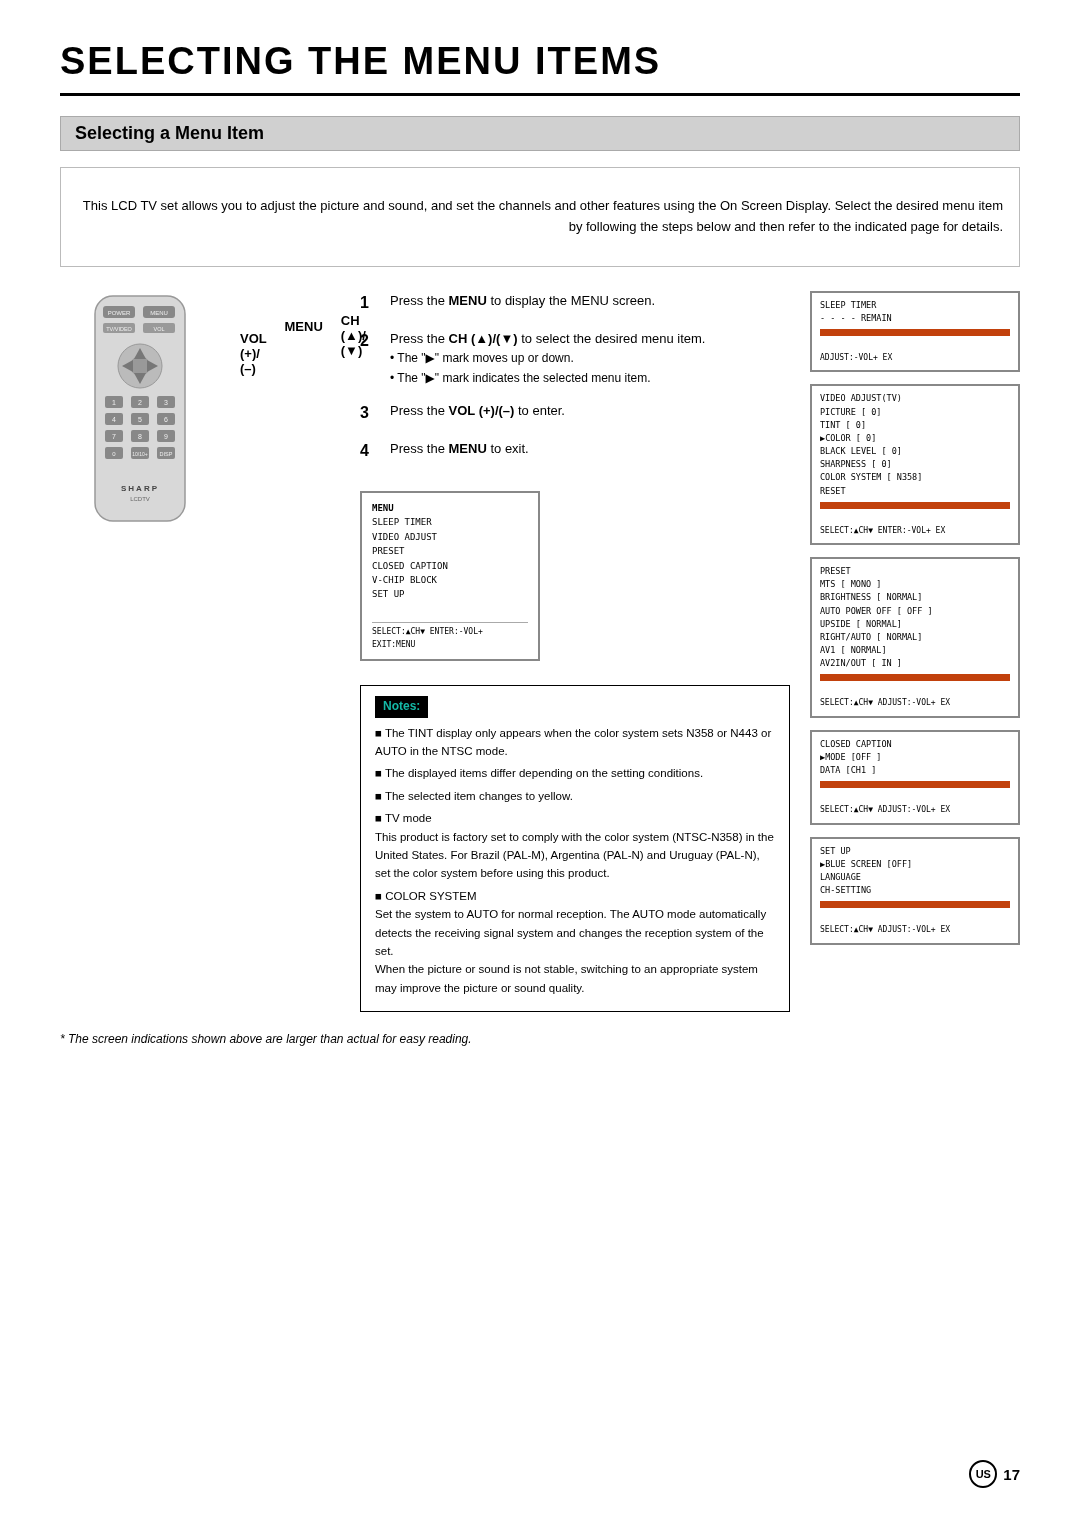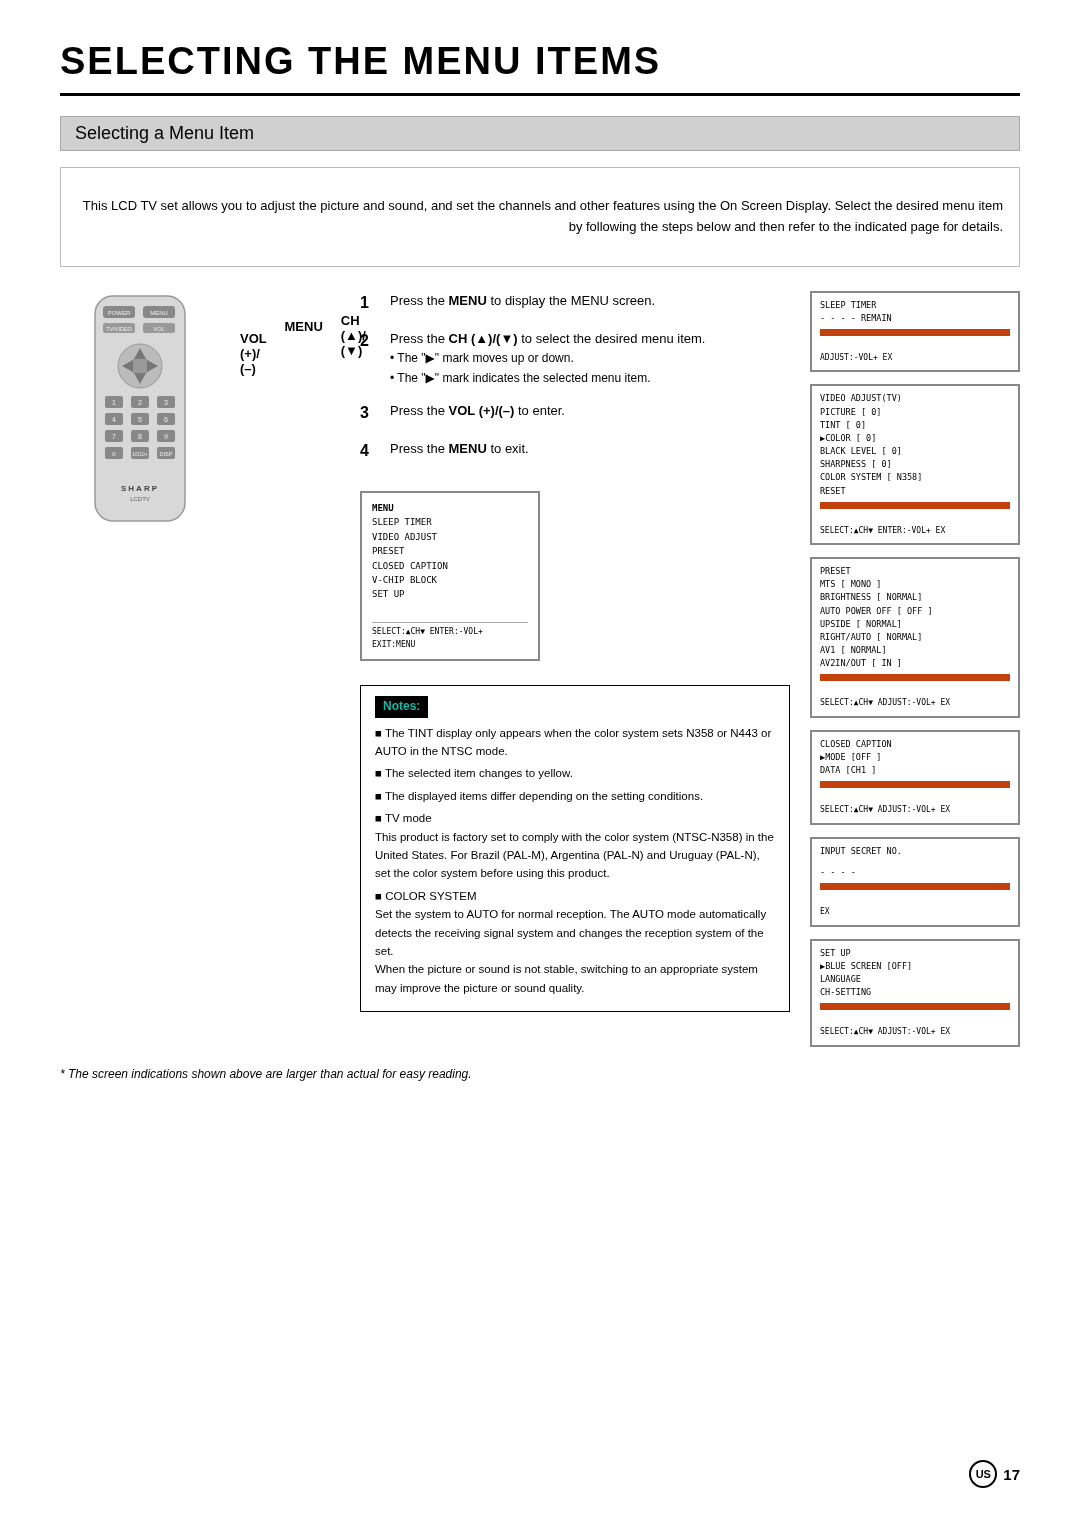--- a/index.html
+++ b/index.html
@@ -16,21 +16,21 @@
       font-weight: 900;
       letter-spacing: 2px;
       border-bottom: 3px solid #000;
       padding-bottom: 10px;
       margin-bottom: 20px;
     }
     .section-header {
       background: #d0d0d0;
       padding: 6px 14px;
       font-size: 18px;
-      font-weight: 400;
+      font-weight: 700;
       margin-bottom: 16px;
       border: 1px solid #aaa;
     }
     .intro-box {
       border: 1px solid #bbb;
       padding: 28px 16px;
       font-size: 13px;
       line-height: 1.6;
       margin-bottom: 24px;
       text-align: right;
@@ -286,22 +286,22 @@
       <div>PRESET</div>
       <div>CLOSED CAPTION</div>
       <div>V-CHIP BLOCK</div>
       <div>SET UP</div>
       <div class="footer">SELECT:▲CH▼ ENTER:-VOL+  EXIT:MENU</div>
     </div>
 
     <div class="notes-box">
       <span class="notes-title">Notes:</span>
       <p>■ The TINT display only appears when the color system sets N358 or N443 or AUTO in the NTSC mode.</p>
+      <p>■ The displayed items differ depending on the setting conditions.</p>
       <p>■ The selected item changes to yellow.</p>
-      <p>■ The displayed items differ depending on the setting conditions.</p>
       <p>■ TV mode<br>
       This product is factory set to comply with the color system (NTSC-N358) in the United States. For Brazil (PAL-M), Argentina (PAL-N) and Uruguay (PAL-N), set the color system before using this product.</p>
       <p>■ COLOR SYSTEM<br>
       Set the system to AUTO for normal reception. The AUTO mode automatically detects the receiving signal system and changes the reception system of the set.<br>
       When the picture or sound is not stable, switching to an appropriate system may improve the picture or sound quality.</p>
     </div>
   </div>
 
   <div class="right-screens">
 
@@ -335,25 +335,20 @@
       <div class="s-footer">SELECT:▲CH▼ ADJUST:-VOL+ EX</div>
     </div>
 
     <div class="screen-box">
       <div>CLOSED CAPTION</div>
       <div><span class="arrow">▶</span>MODE  [OFF ]</div>
       <div>DATA   [CH1 ]</div>
       <div class="s-footer">SELECT:▲CH▼ ADJUST:-VOL+ EX</div>
     </div>
 
-    <div class="screen-box">
-      <div>INPUT SECRET NO.</div>
-      <div style="margin-top:8px;">- - - -</div>
-      <div class="s-footer">EX</div>
-    </div>
 
     <div class="screen-box">
       <div>SET UP</div>
       <div><span class="arrow">▶</span>BLUE SCREEN  [OFF]</div>
       <div>LANGUAGE</div>
       <div>CH-SETTING</div>
       <div class="s-footer">SELECT:▲CH▼ ADJUST:-VOL+ EX</div>
     </div>
 
   </div>

